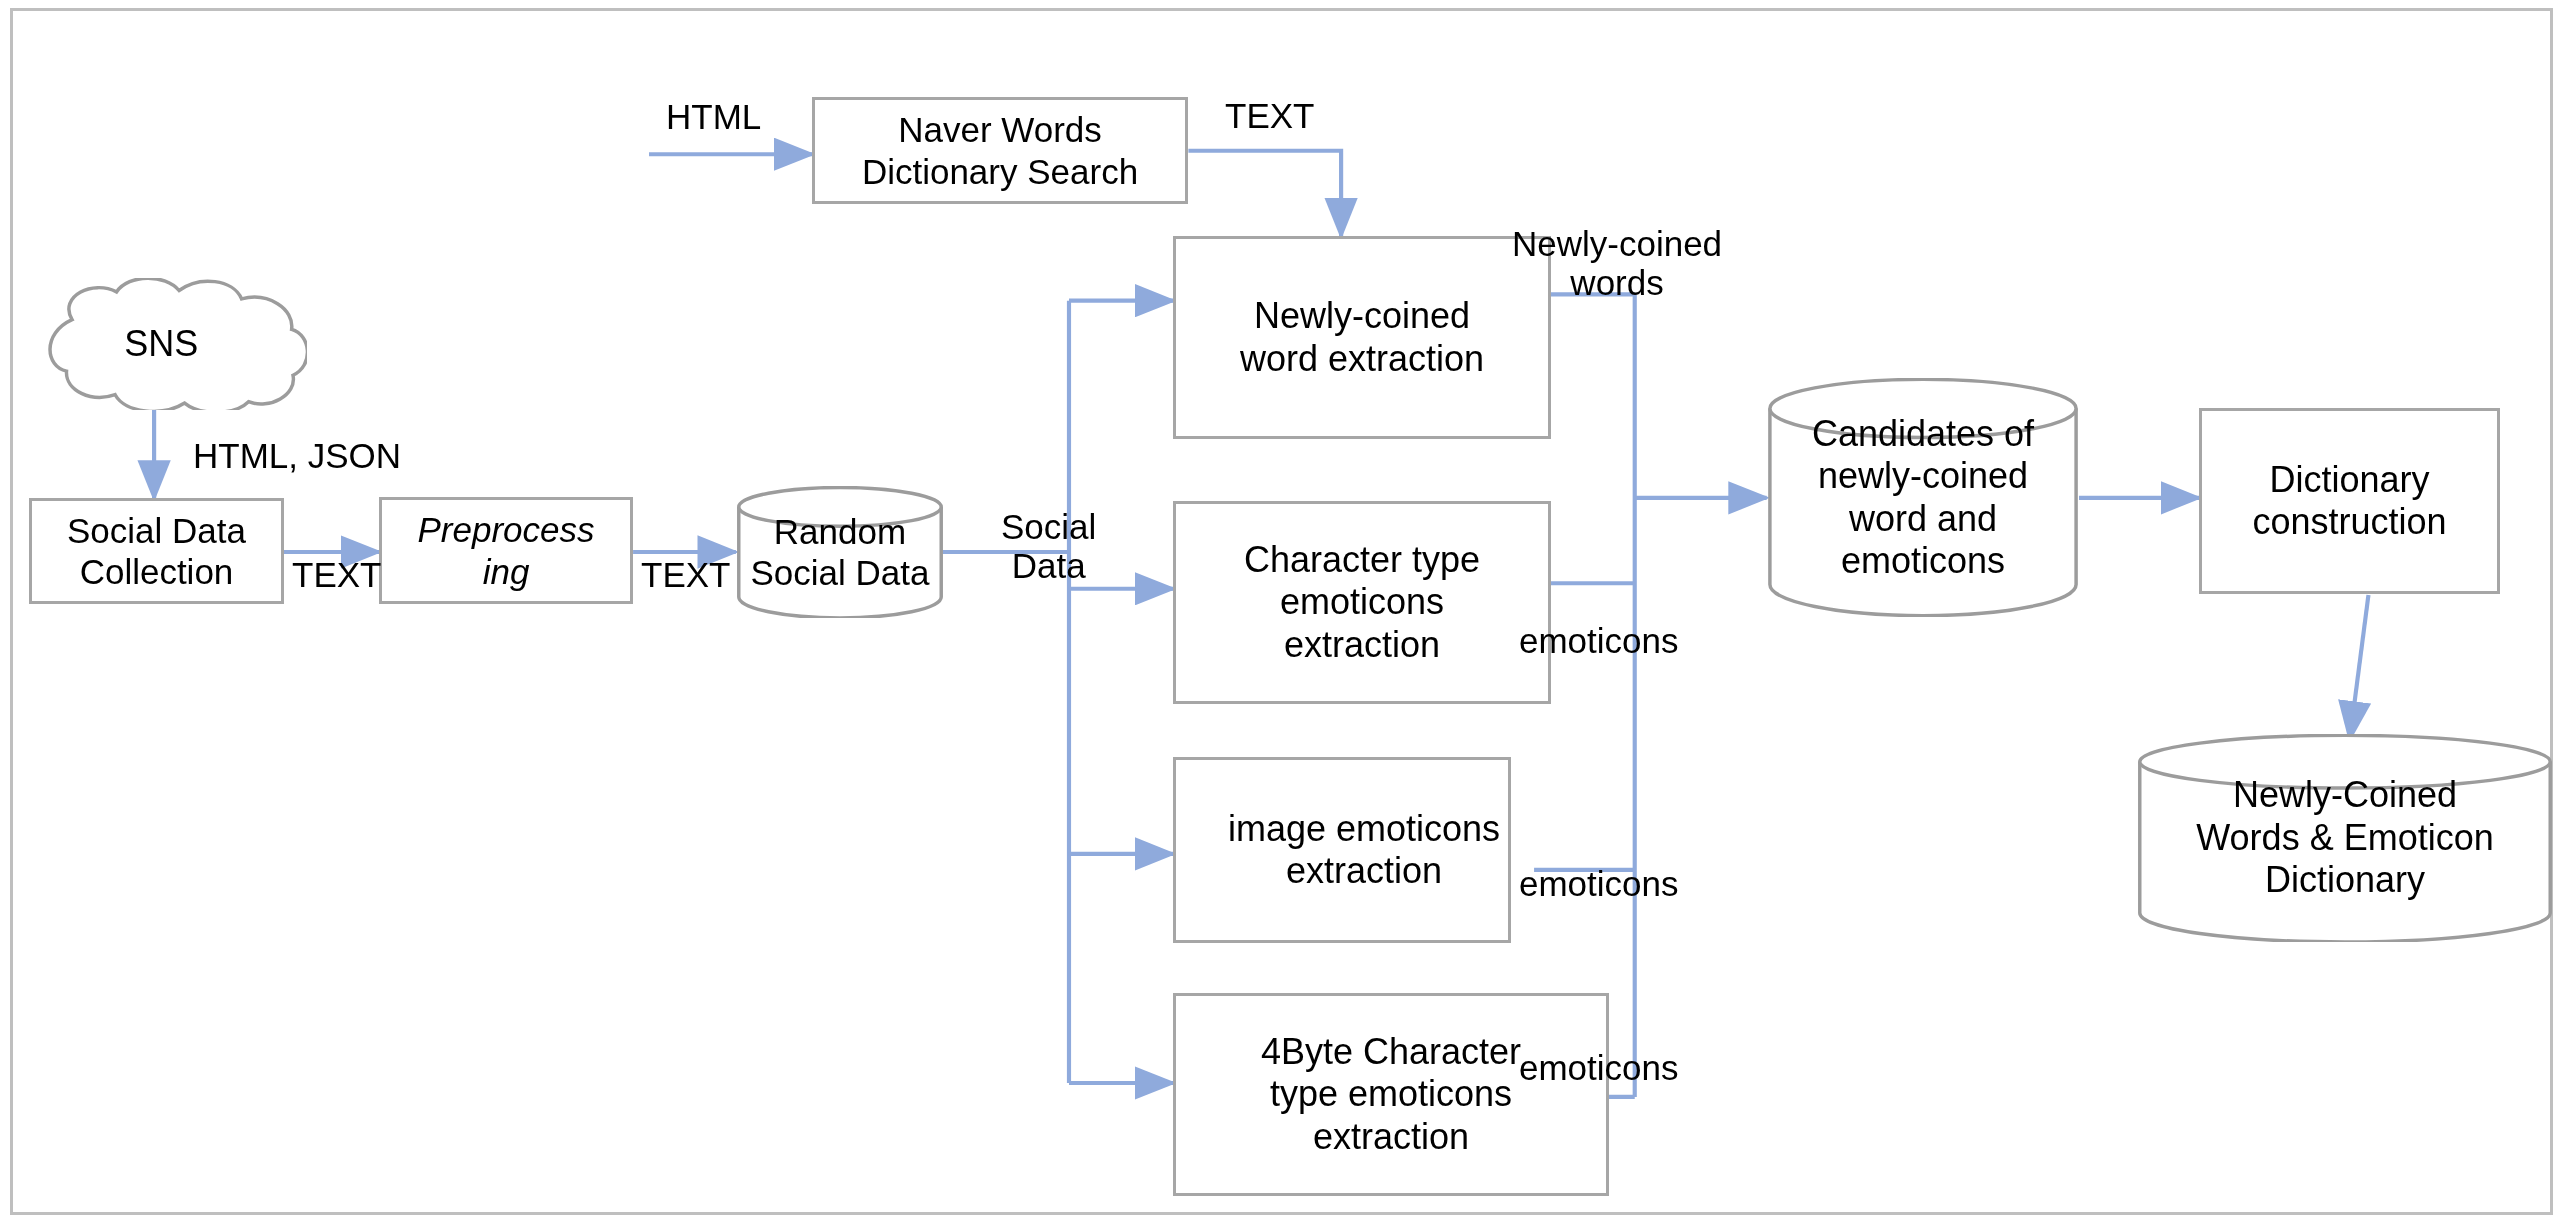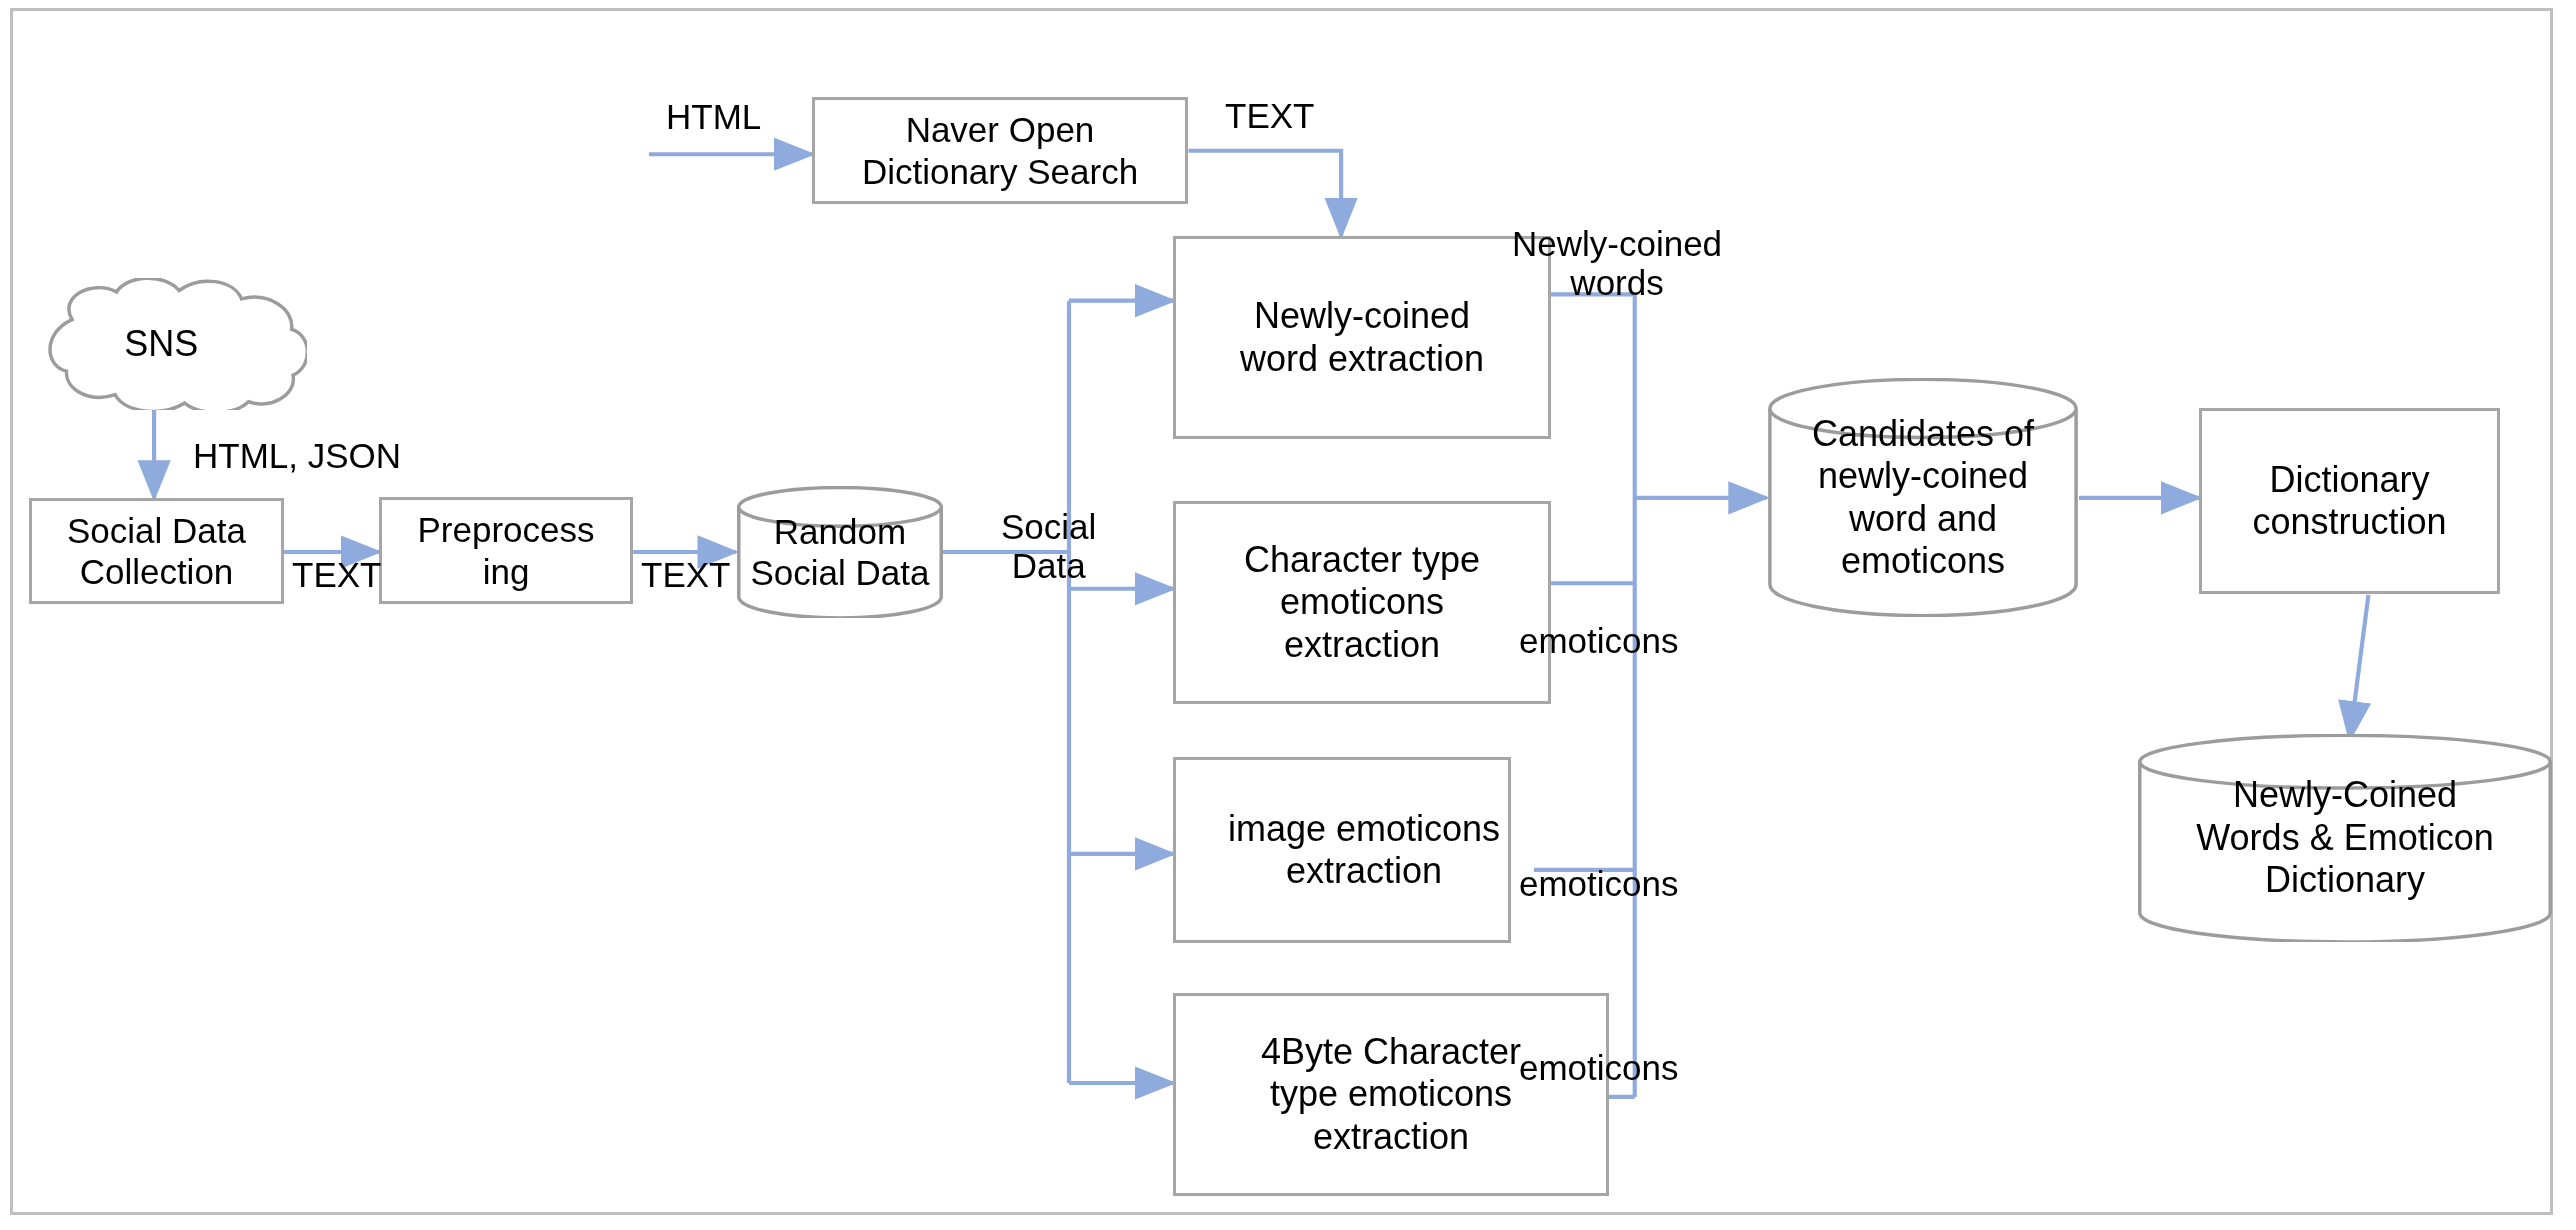--- a/index.html
+++ b/index.html
@@ -77,31 +77,31 @@
     <svg width="292" height="132" viewBox="0 0 420 190">
       <path d="M82,60 C62,26 112,2 146,20 C164,-6 216,-6 236,18 C266,-4 314,2 326,30
                C364,20 402,44 398,74 C426,82 430,126 400,140 C406,168 366,190 336,178
                C316,198 266,198 244,180 C212,200 158,194 144,168 C110,180 72,162 74,134
                C44,128 38,80 82,60 Z" fill="#ffffff" stroke="#9c9c9c" stroke-width="5"></path>
     </svg>
     <div class="ctext fs52">SNS</div>
   </div>
 
   <div class="node pbox" style="left:812px;top:97px;width:376px;height:107px;">
-    <div class="txt fs50" style="white-space:pre-line;">Naver Open
+    <div class="txt fs50" style="white-space:pre-line;">Naver Words
 Dictionary Search</div>
   </div>
 
   <div class="node pbox" style="left:29px;top:498px;width:255px;height:106px;">
     <div class="txt fs50" style="white-space:pre-line;">Social Data
 Collection</div>
   </div>
 
   <div class="node pbox" style="left:379px;top:497px;width:254px;height:107px;">
-    <div class="txt fs50" style="white-space:pre-line;">Preprocess
+    <div class="txt fs50" style="white-space:pre-line;font-style:italic;">Preprocess
 ing</div>
   </div>
 
   <div class="node pbox" style="left:1173px;top:236px;width:378px;height:203px;">
     <div class="txt fs52" style="white-space:pre-line;">Newly-coined
 word extraction</div>
   </div>
 
   <div class="node pbox" style="left:1173px;top:501px;width:378px;height:203px;">
     <div class="txt fs52" style="white-space:pre-line;text-align:center;">Character type

